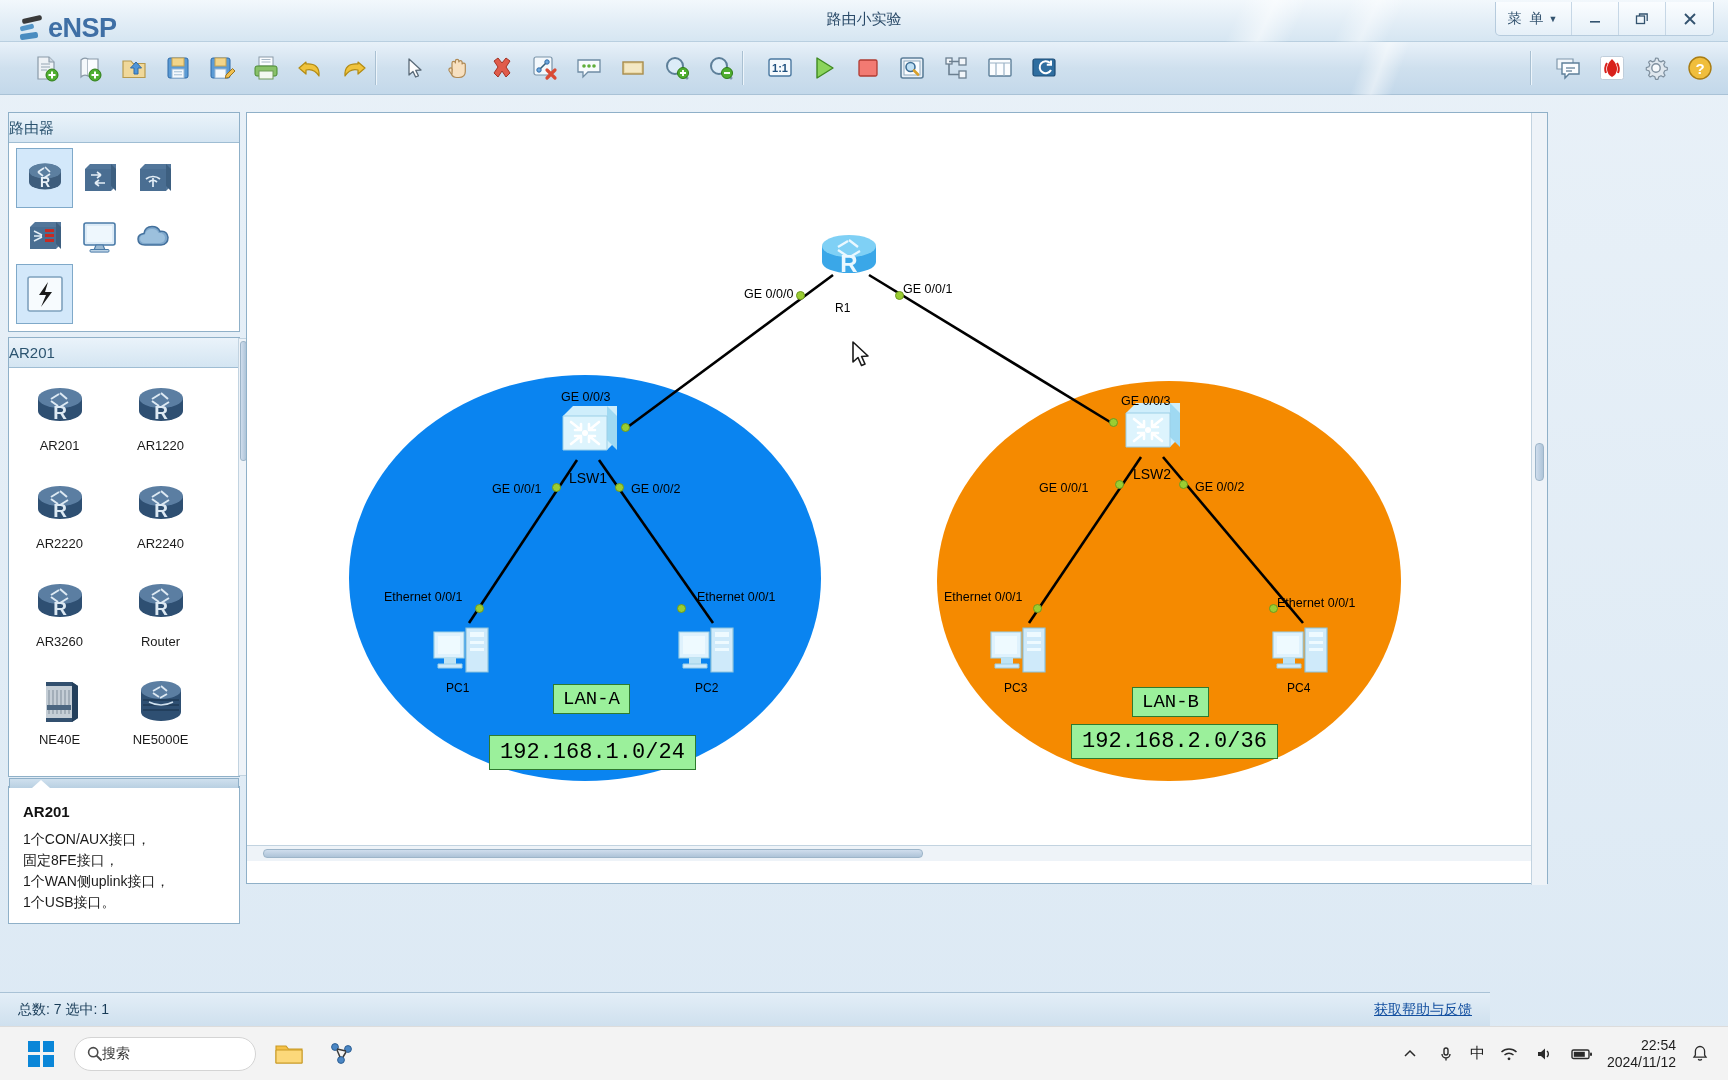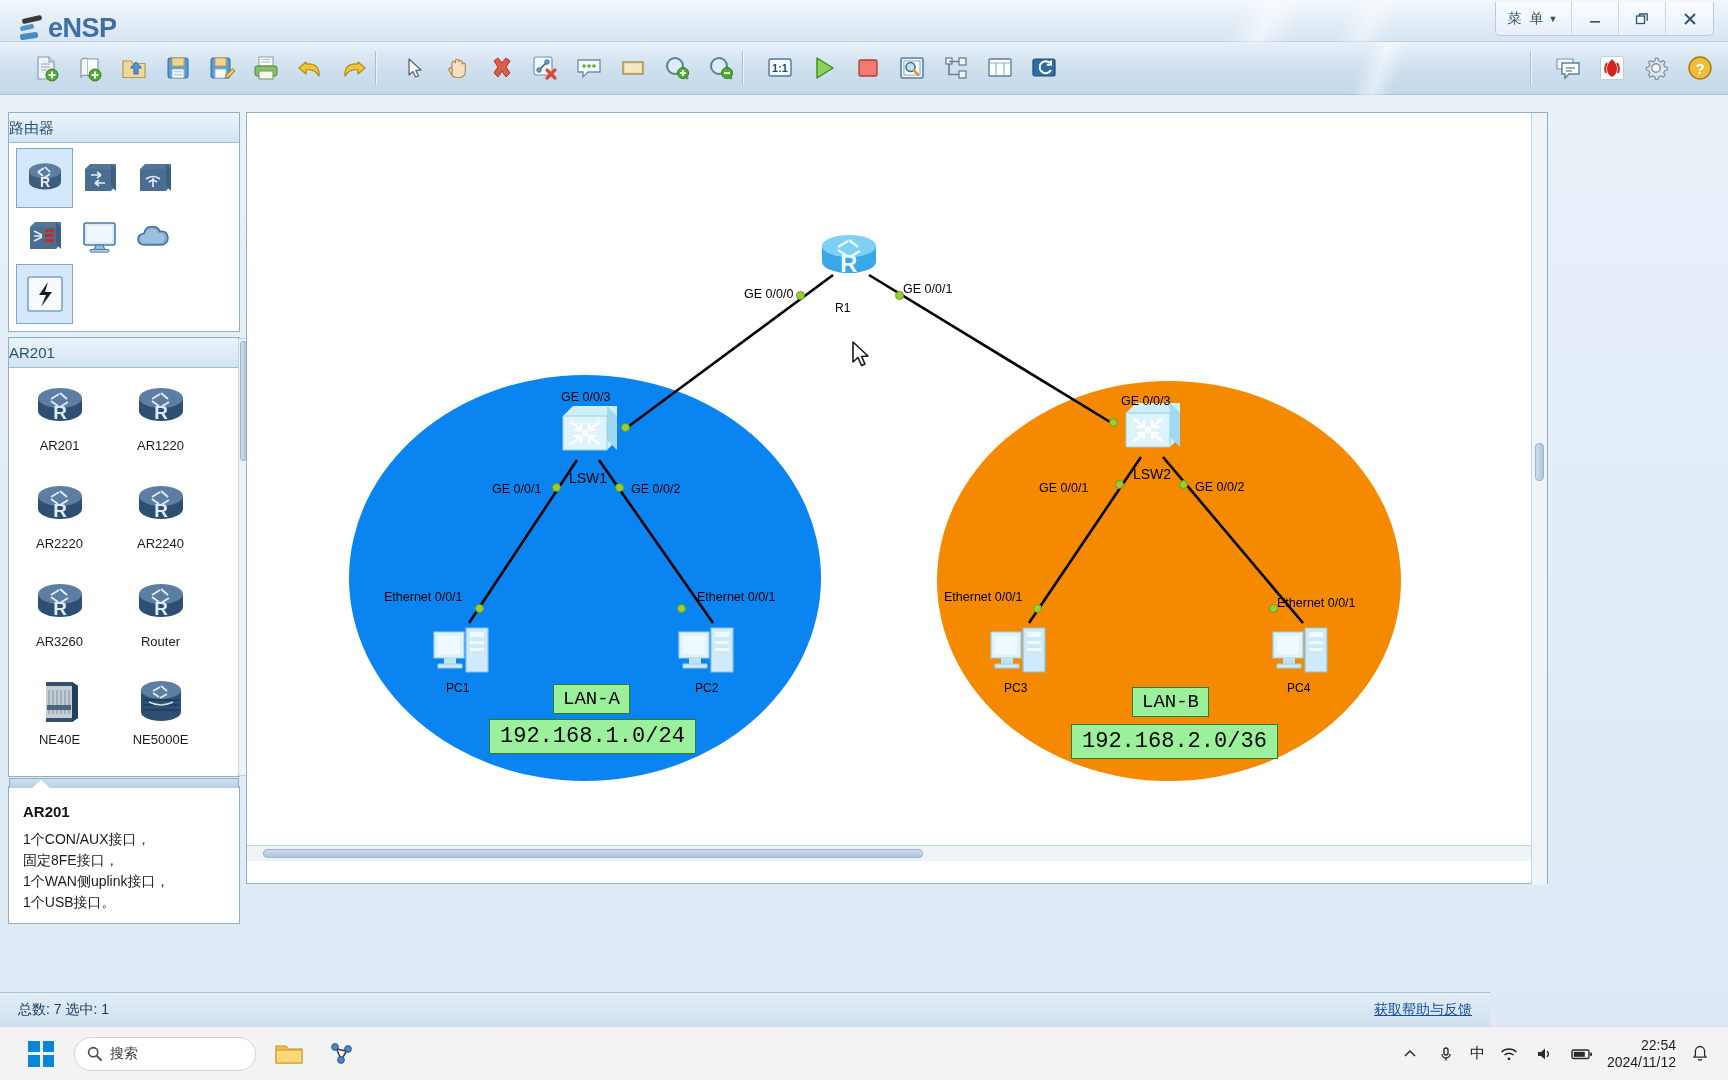--- a/index.html
+++ b/index.html
@@ -165,21 +165,21 @@
   .taskbar{
     position:absolute; left:0; bottom:0; width:1728px; height:54px;
     background:#f3f3f3; border-top:1px solid #dcdcdc;
     display:flex; align-items:center;
   }
   .tb-center{ display:flex; align-items:center; gap:14px; margin-left:22px;}
   .winlogo{ width:26px; height:26px; display:grid; grid-template-columns:1fr 1fr; grid-gap:3px;}
   .winlogo i{ background:#0a86d8; display:block;}
   .searchpill{
     width:182px; height:34px; border-radius:17px; background:#ffffff;
-    border:1px solid #d4d4d4; display:flex; align-items:center; gap:8px;
+    border:1px solid #d4d4d4; display:flex; align-items:center; 
     padding:0 12px; font-size:14px; color:#3a3a3a; cursor:text;
   }
   .tb-icon{ width:38px; height:38px; display:flex; align-items:center; justify-content:center; cursor:pointer; border-radius:4px;}
   .tray{ margin-left:auto; display:flex; align-items:center; gap:12px; padding-right:16px; font-size:13px; color:#1d1d1d;}
   .clock{ text-align:right; line-height:17px; font-size:14px; cursor:pointer;}
 
   .cursor{ position:absolute; width:0; height:0; pointer-events:none;}
 </style>
 </head>
 <body>
@@ -188,20 +188,21 @@
 
   <div class="titlebar">
     <div class="logo-wrap">
       <div class="logo-mark">
         <span class="bar b1"></span>
           <span class="bar b2"></span>
           <span class="bar b3"></span>
       </div>
       <div class="logo-text">eNSP</div>
     </div>
+    <div class="win-title">路由小实验</div>
     <div class="win-btns">
       <div class="win-btn menu">
         <span>菜 单</span>
         <span style="font-size:9px;margin-left:3px;">▼</span>
       </div>
       <div class="win-btn">
         <svg width="14" height="14" viewBox="0 0 14 14">
             <rect x="2" y="9" width="10" height="1.6" fill="#33536f"></rect>
           </svg>
       </div>
@@ -738,21 +739,21 @@
       <div class="if-label" style="left:384px; top:369px;">GE 0/0/2</div>
       <div class="if-label" style="left:137px; top:477px;">Ethernet 0/0/1</div>
       <div class="if-label" style="left:450px; top:477px;">Ethernet 0/0/1</div>
       <div class="if-label" style="left:874px; top:281px;">GE 0/0/3</div>
       <div class="if-label" style="left:792px; top:368px;">GE 0/0/1</div>
       <div class="if-label" style="left:948px; top:367px;">GE 0/0/2</div>
       <div class="if-label" style="left:697px; top:477px;">Ethernet 0/0/1</div>
       <div class="if-label" style="left:1030px; top:483px;">Ethernet 0/0/1</div>
 
       <div class="tag" style="left:306px; top:571px;">LAN-A</div>
-      <div class="tag big" style="left:242px; top:606px;">192.168.1.0/24</div>
+      <div class="tag big" style="left:242px; top:622px;">192.168.1.0/24</div>
 
       <div class="tag" style="left:885px; top:574px;">LAN-B</div>
       <div class="tag big" style="left:824px; top:611px;">192.168.2.0/36</div>
 
       <svg class="cursor" width="22" height="30" viewBox="0 0 22 30" style="left:604px; top:228px; width:22px; height:30px;">
         <path d="M2 1 L2 21 L7 16.5 L10.5 24.5 L14 23 L10.6 15.5 L17 15 z" fill="#ffffff" stroke="#1a1a1a" stroke-width="1.6" stroke-linejoin="round"></path>
       </svg>
 
       <div class="hbar">
         <div class="thumb"></div>

